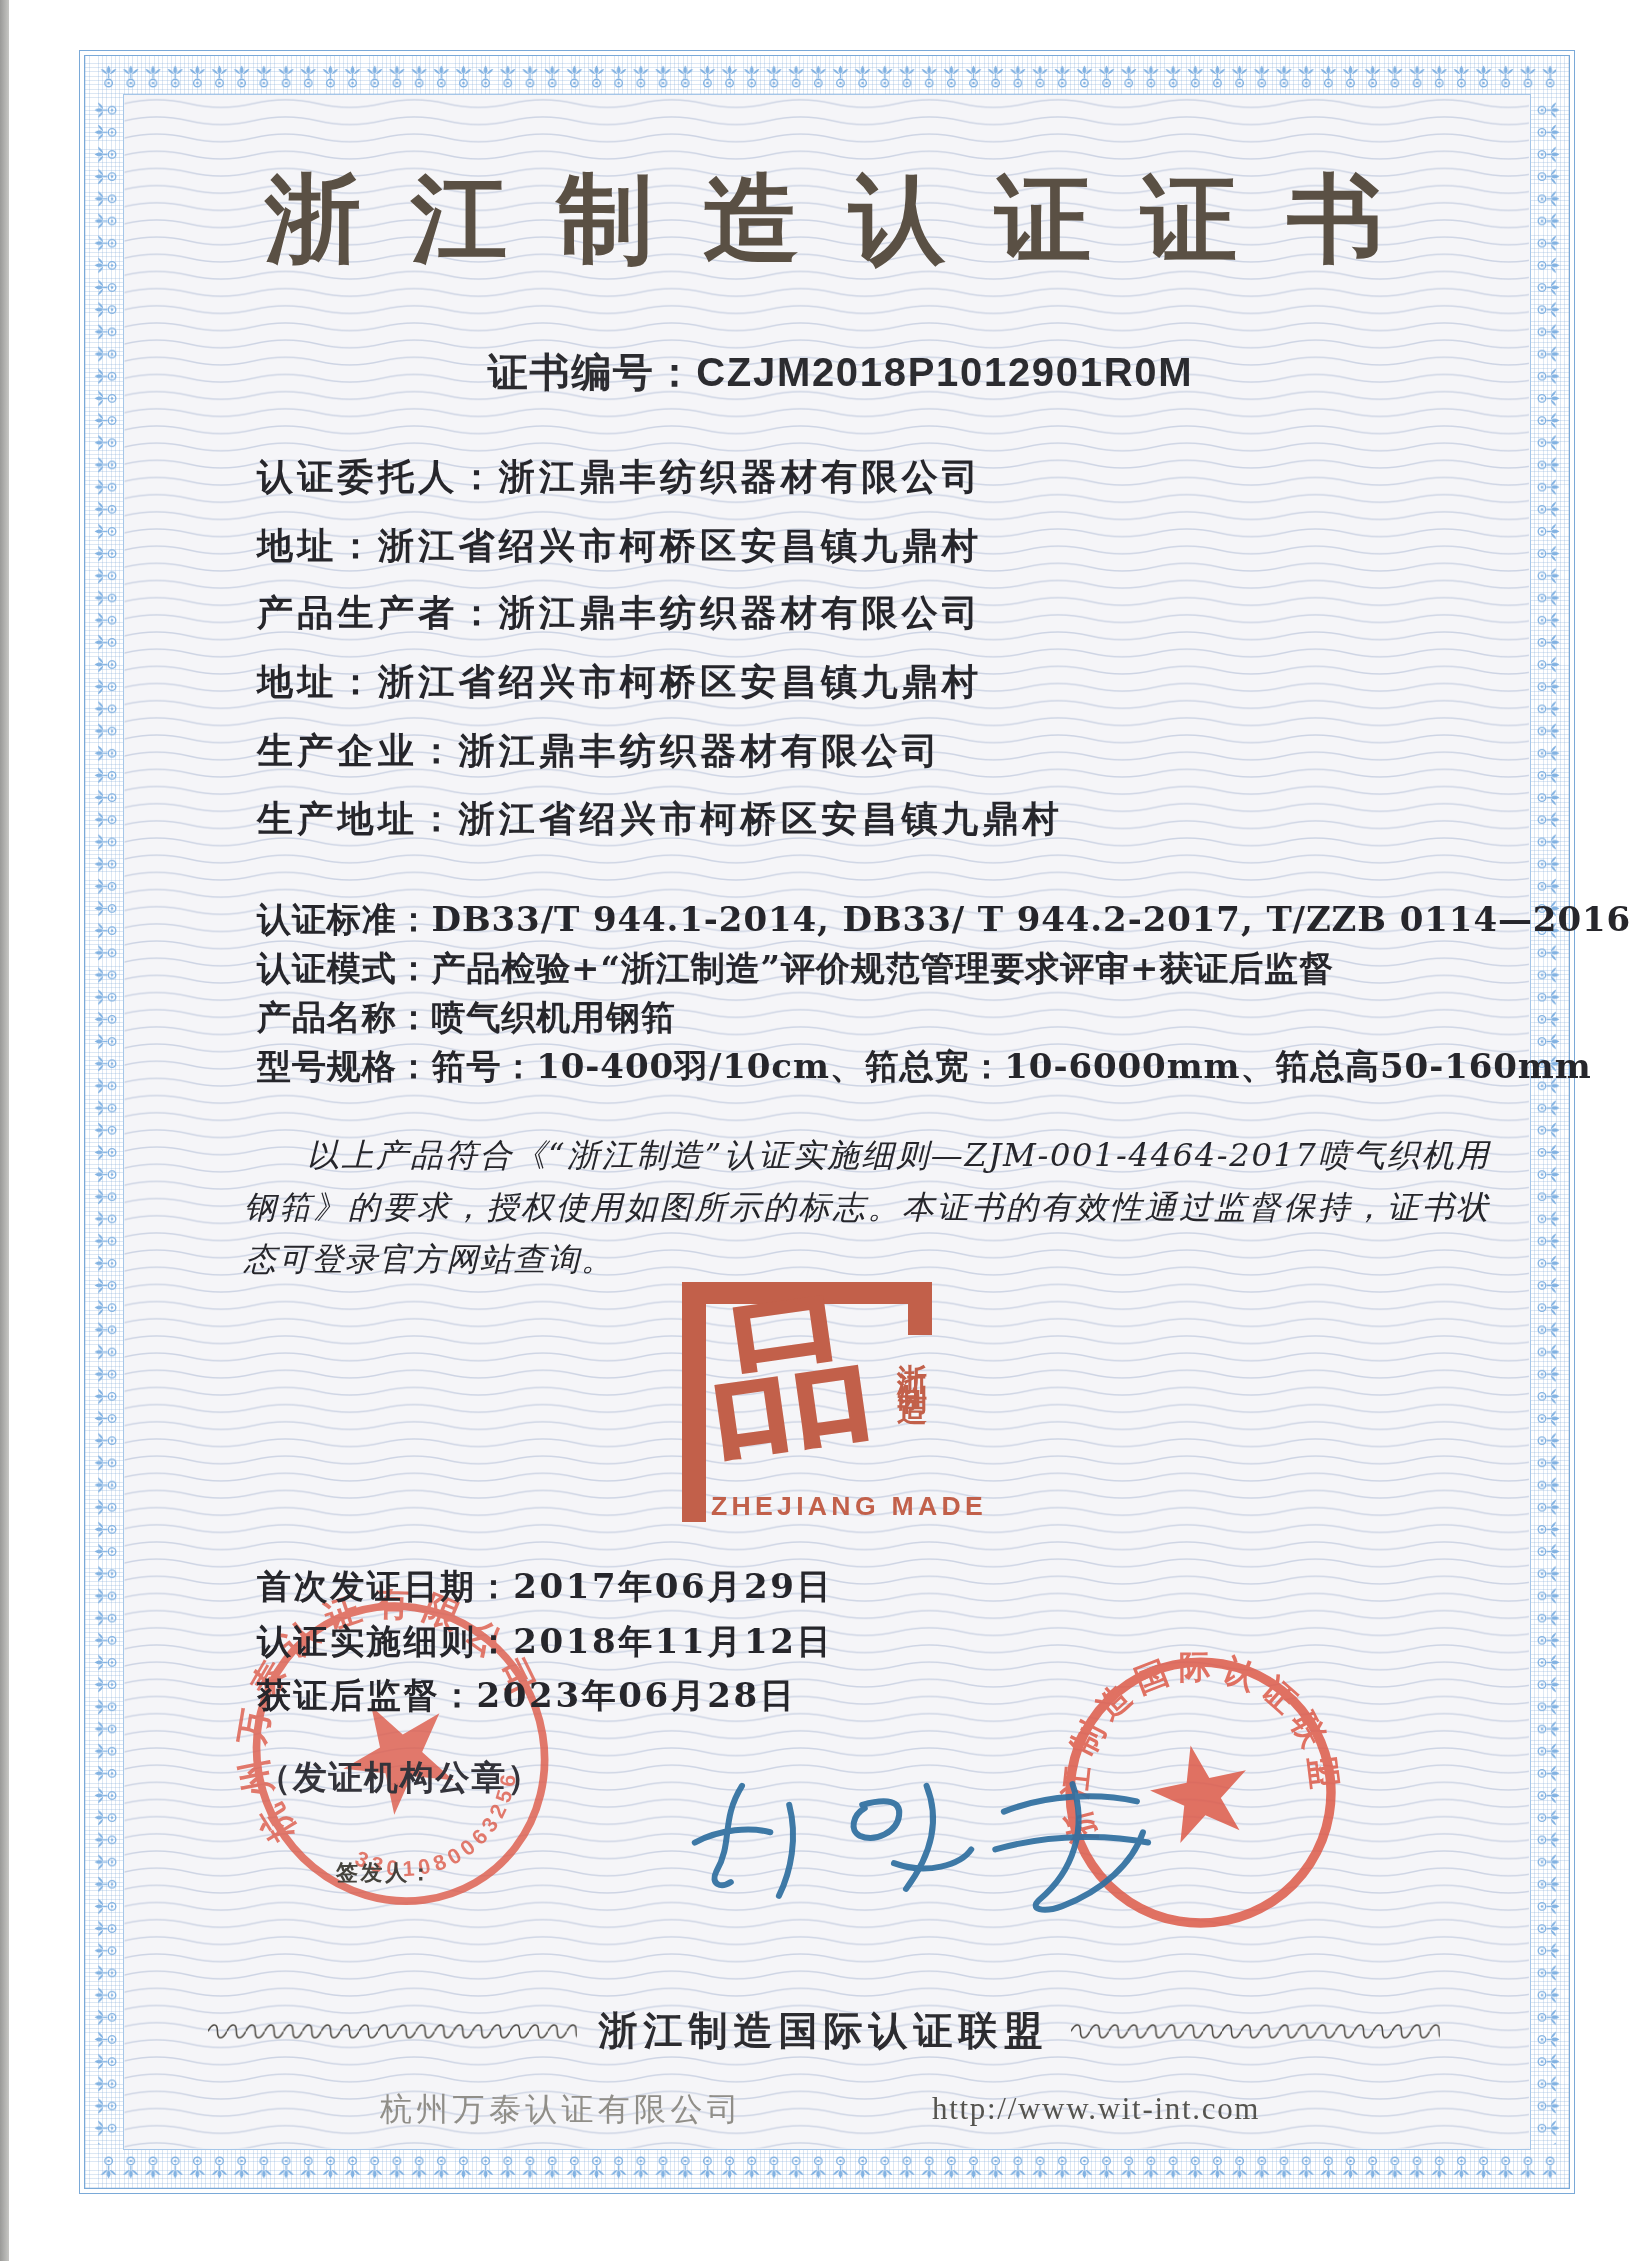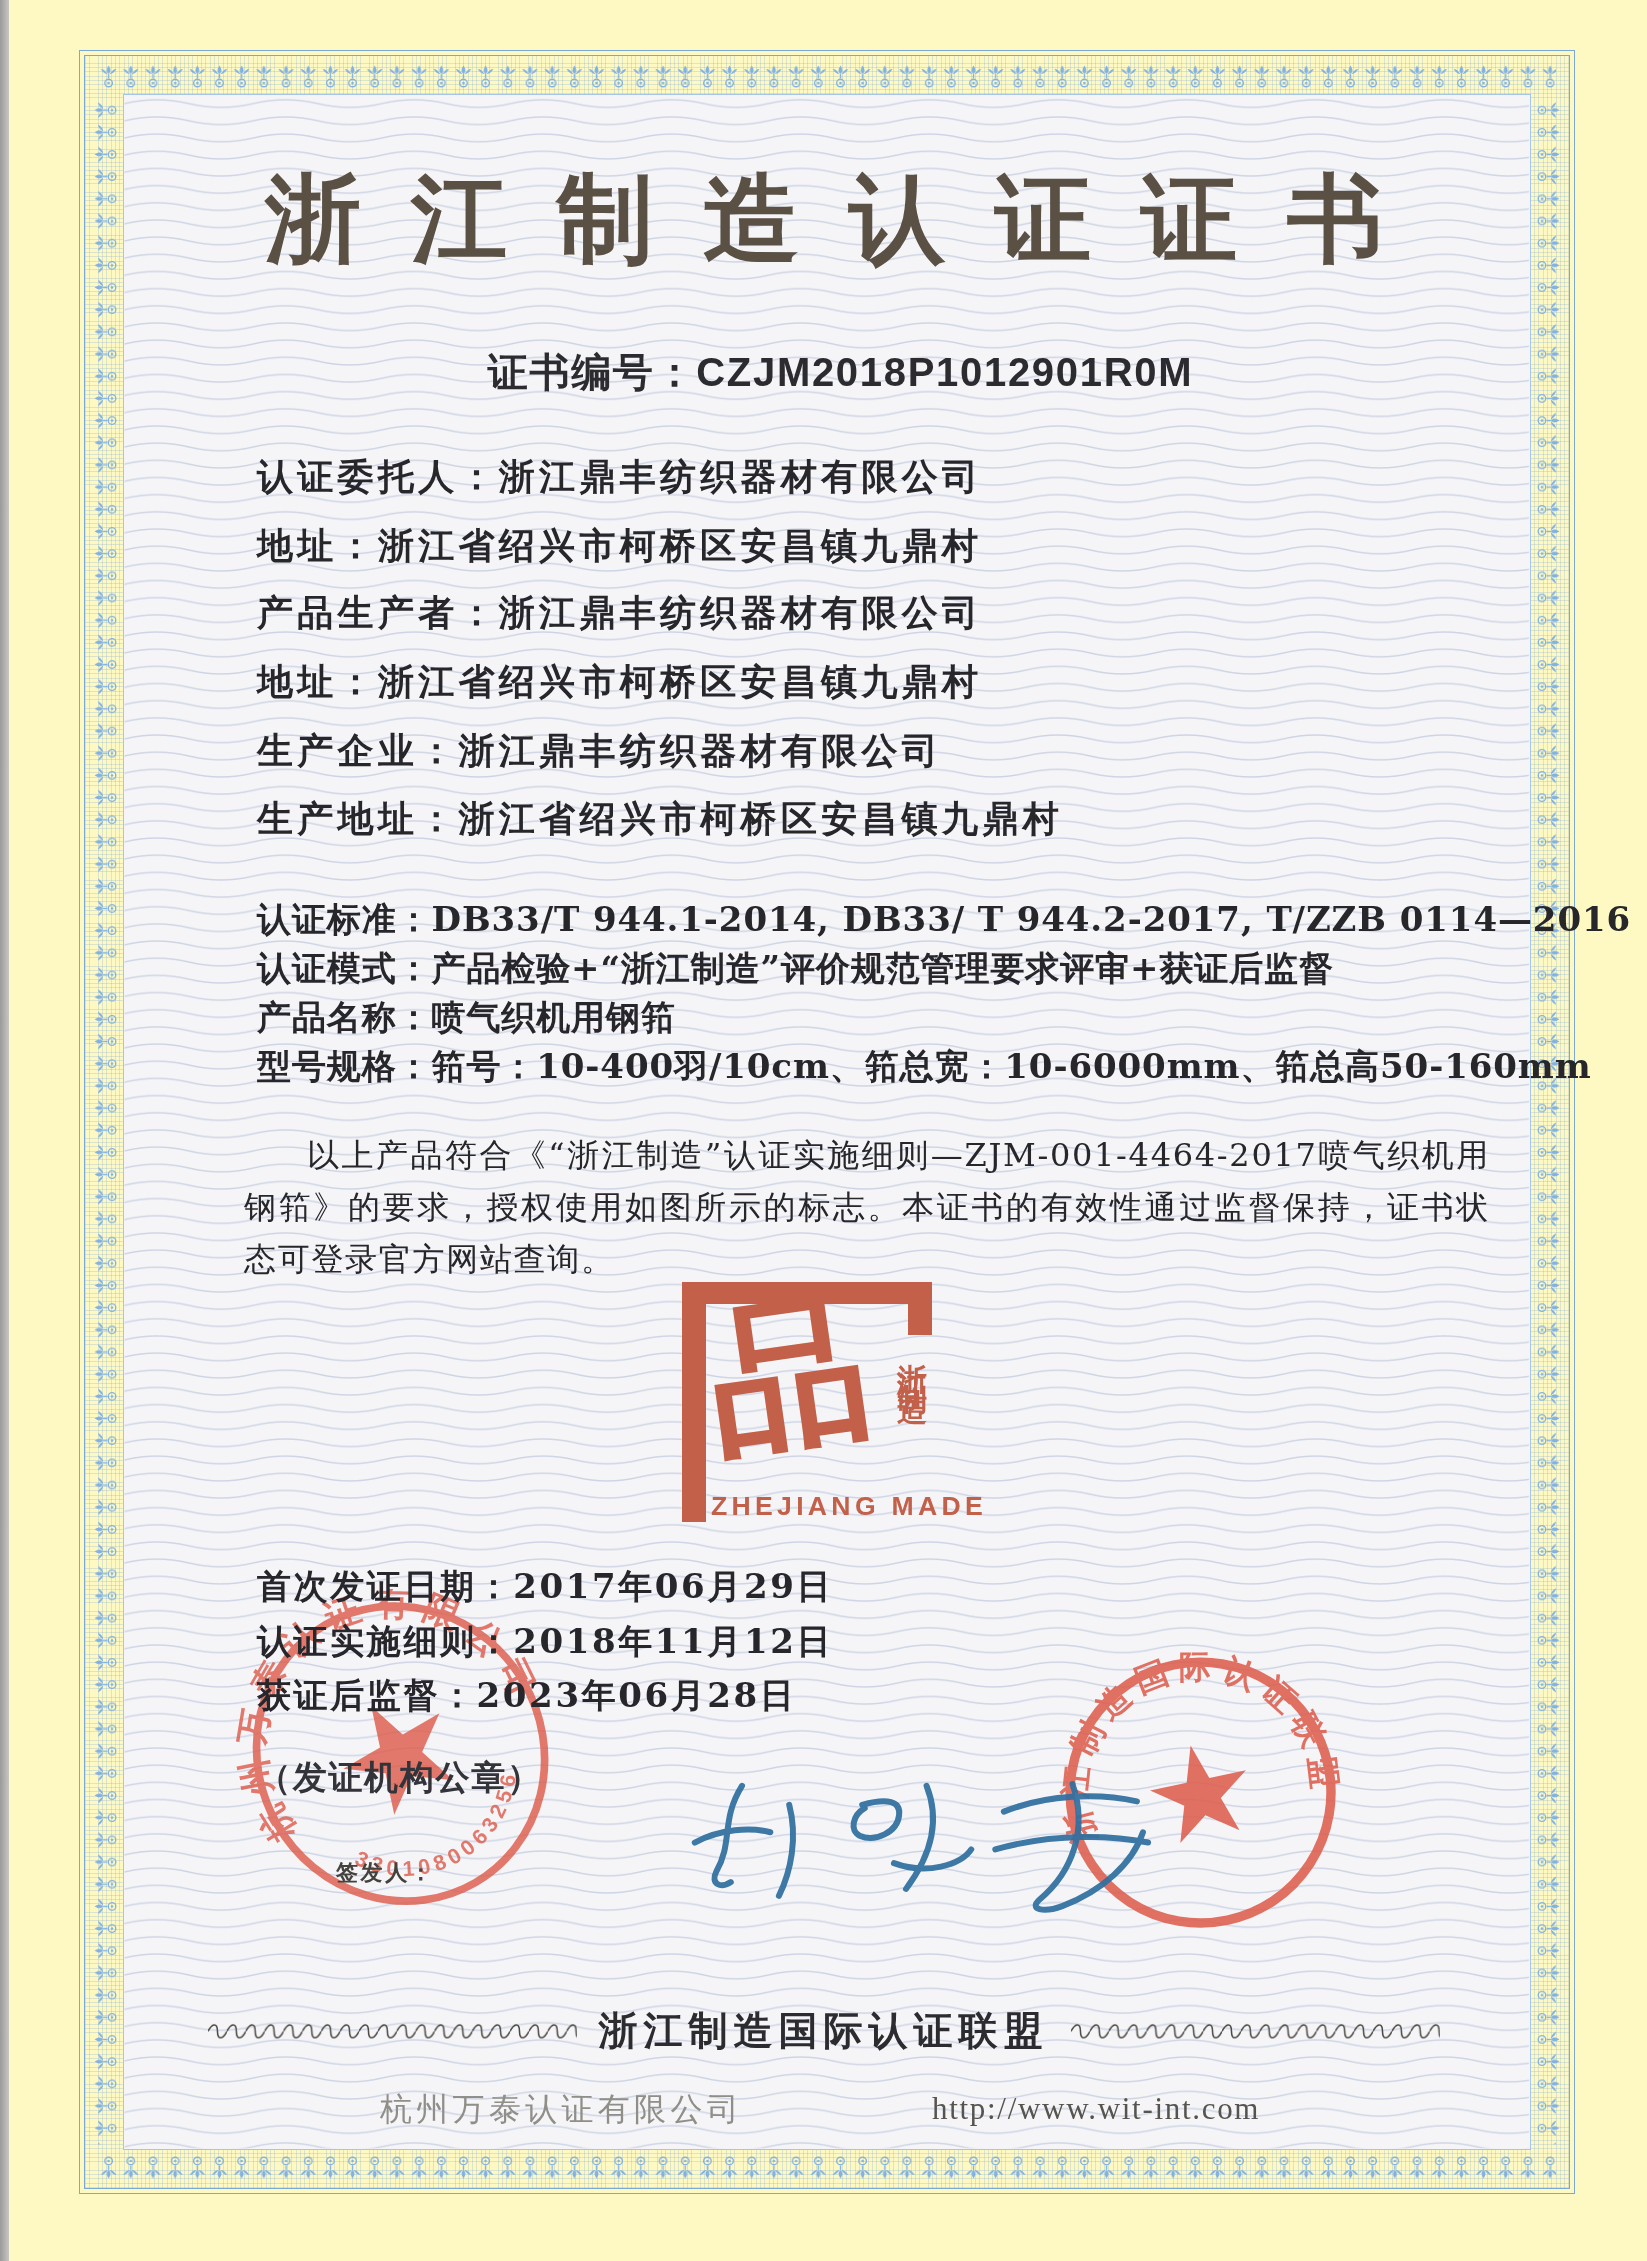--- a/index.html
+++ b/index.html
@@ -1,16 +1,16 @@
 <!DOCTYPE html>
 <html style="font-size:13.7px"><head>
 <meta charset="utf-8">
 <style>
   html,body{margin:0;padding:0;background:#e8e7e3;}
-  .page{position:relative;width:1647px;height:2261px;background:#fef9c3;overflow:hidden;
+  .page{position:relative;width:1647px;height:2261px;background:#ffffff;overflow:hidden;
         font-family:"DejaVu Serif","Liberation Serif",serif;}
   .scan-edge{position:absolute;left:0;top:0;width:8.6px;height:100%;
              background:linear-gradient(90deg,#9a9a98,#c6c6c3);}
   
   .frame{position:absolute;left:79px;top:50px;right:72px;bottom:67px;border:1.7px solid #7aa9d8;}
   .frame-inner{position:absolute;inset:4.3px;border:1.7px solid #7aa9d8;
      background:
        repeating-linear-gradient(90deg, rgba(130,170,215,.28) 0 0.9px, transparent 0.9px 4.3px),
        repeating-linear-gradient(0deg, rgba(130,170,215,.28) 0 0.9px, transparent 0.9px 4.3px);}
   .band{position:absolute;background:transparent;}
@@ -25,21 +25,21 @@
   .t-certno{position:absolute;top:345px;left:34px;right:0;text-align:center;z-index:3;
      font-size:40px;font-weight:700;color:#2c2c30;letter-spacing:1.7px;white-space:nowrap;
      font-family:"Liberation Sans",sans-serif;}
   .line{position:absolute;left:257px;z-index:3;font-weight:700;color:#26262b;
         white-space:nowrap;line-height:1;}
   .party{font-size:36px;letter-spacing:4.3px;}
   .spec{font-size:34px;letter-spacing:0.9px;}
   .datel{font-size:34px;letter-spacing:2.6px;font-weight:700;}
   .t-statement{position:absolute;left:244px;width:1246px;top:1129px;z-index:3;
      font-size:32px;line-height:52px;color:#26262b;letter-spacing:1.7px;
-     text-align:justify;text-indent:63px;font-weight:500;}
+     text-align:justify;text-indent:63px;font-weight:500;font-style:italic;}
   .t-sealnote{position:absolute;left:257px;top:1755px;z-index:3;font-size:34px;
      letter-spacing:1.7px;color:#33333a;font-weight:600;white-space:nowrap;text-align:right;}
   .t-issuer{position:absolute;left:336px;top:1858px;z-index:3;font-size:22px;
      letter-spacing:2.6px;color:#44423c;font-weight:600;white-space:nowrap;}
   .alliance-row{position:absolute;top:2004px;left:0;right:0;z-index:3;
      display:flex;align-items:center;justify-content:center;gap:22px;}
   .t-alliance{font-size:39px;font-weight:700;color:#2c2c30;letter-spacing:6px;white-space:nowrap;}
   .t-footco{position:absolute;left:380px;top:2088px;z-index:3;font-size:32px;
      color:#908e88;letter-spacing:4.3px;white-space:nowrap;}
   .t-footurl{position:absolute;left:932px;top:2091px;z-index:3;font-size:31px;

